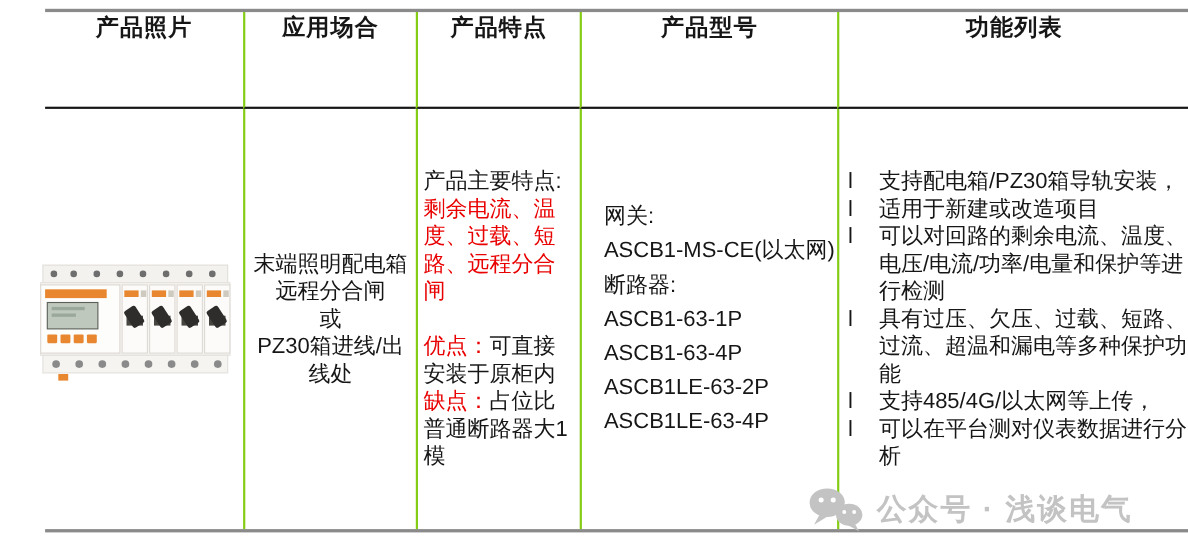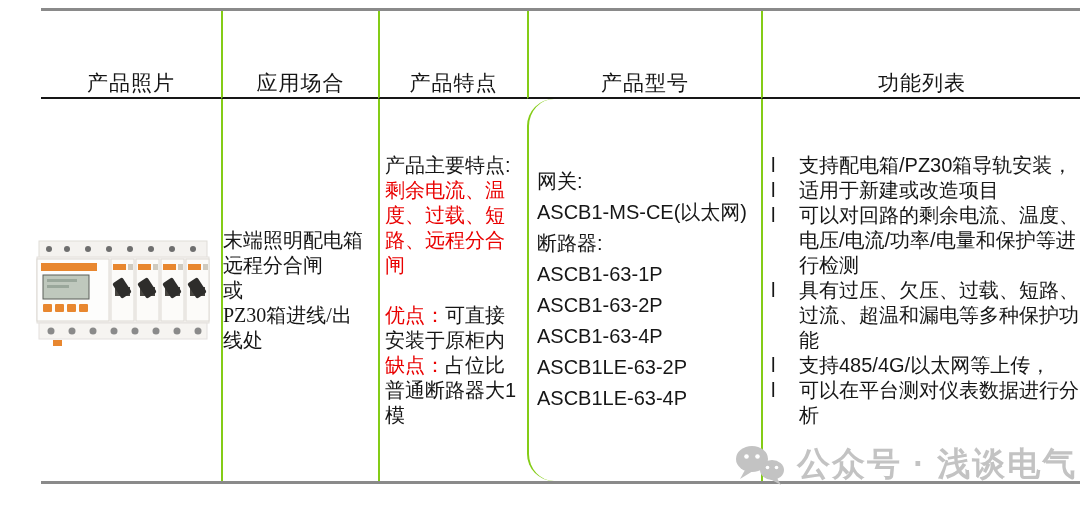--- a/index.html
+++ b/index.html
@@ -17,49 +17,49 @@
     border-bottom:3px solid #8a8a8a;
     display:grid;
     grid-template-columns:180px 157px 149px 234px 1fr;
     grid-template-rows:88px 1fr;
     background:#fff;
   }
   .cell{box-sizing:border-box;}
   .bl{border-left:2px solid #84cc16;}
   .th{
     border-bottom:2px solid #161616;
-    display:flex;align-items:flex-end;justify-content:center;
-    font-weight:normal;font-size:21px;letter-spacing:1px;
+    display:flex;align-items:flex-start;justify-content:center;
+    font-weight:bold;font-size:21px;letter-spacing:1px;
   }
   .td{
     display:flex;flex-direction:column;justify-content:center;
     font-size:20px;line-height:25px;
   }
   
   .td.photo{align-items:center;overflow:visible;}
   .photo svg{display:block;margin-left:-16px;}
   
-  .td.application{text-align:left;font-family:Liberation Serif, serif;}
+  .td.application{text-align:center;}
   
   .td.features{padding:0 10px 0 5px;}
   .feat-p{margin:0;}
   .feat-gap{margin-top:25px;}
   .red{color:#e90000;margin-top:39px;}
   
-  .td.models{padding-left:8px;line-height:31px;border-radius:27px;}
+  .td.models{padding-left:20px;line-height:31px;}
   
   .td.functions{padding-left:5px;}
   .fn-item{display:flex;align-items:flex-start;}
   .fn-bullet{flex:none;width:28px;padding-left:3px;}
   .fn-text{width:282px;}
   
   .watermark{
     position:absolute;left:735px;top:442px;z-index:5;
     display:flex;align-items:center;gap:10px;
-    color:#c3c3c3;font-size:33px;font-weight:bold;letter-spacing:2px;
+    color:#c3c3c3;font-size:27px;font-weight:bold;letter-spacing:2px;
     white-space:nowrap;
   }
 </style>
 </head>
 <body>
 
 <div class="doc-table">
 
   <div class="cell th">
     <span>产品照片</span>
@@ -175,21 +175,20 @@
 
       <div class="model-line">网关:</div>
 
 
       <div class="model-line">ASCB1-MS-CE(以太网)</div>
 
       <div class="model-line">断路器:</div>
 
       <div class="model-line">ASCB1-63-1P</div>
 
-      <div class="model-line">ASCB1-63-2P</div>
 
 
       <div class="model-line">ASCB1-63-4P</div>
 
       <div class="model-line">ASCB1LE-63-2P</div>
 
       <div class="model-line">ASCB1LE-63-4P</div>
     </div>
 
   <div class="cell td bl functions">

